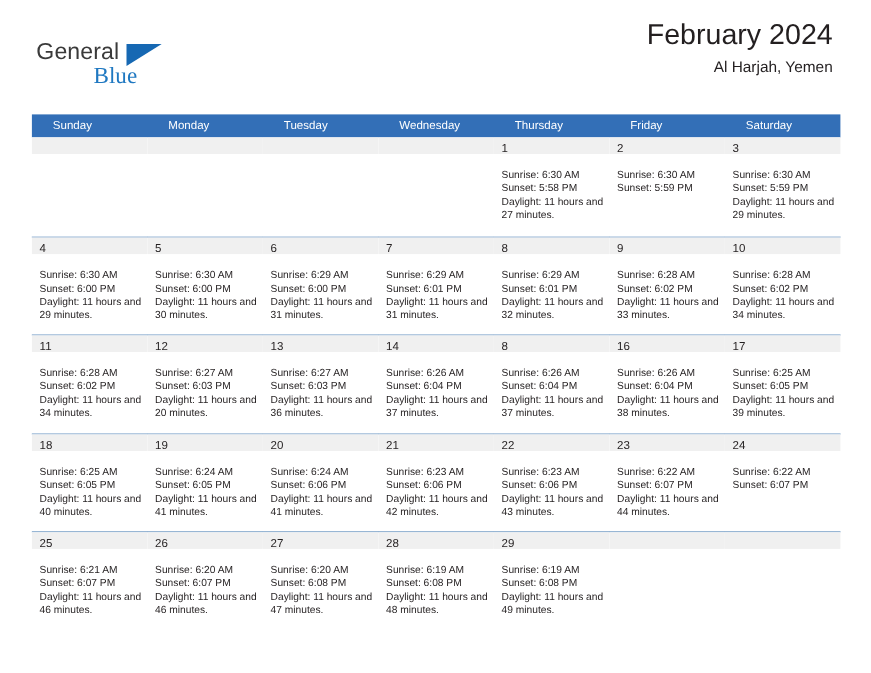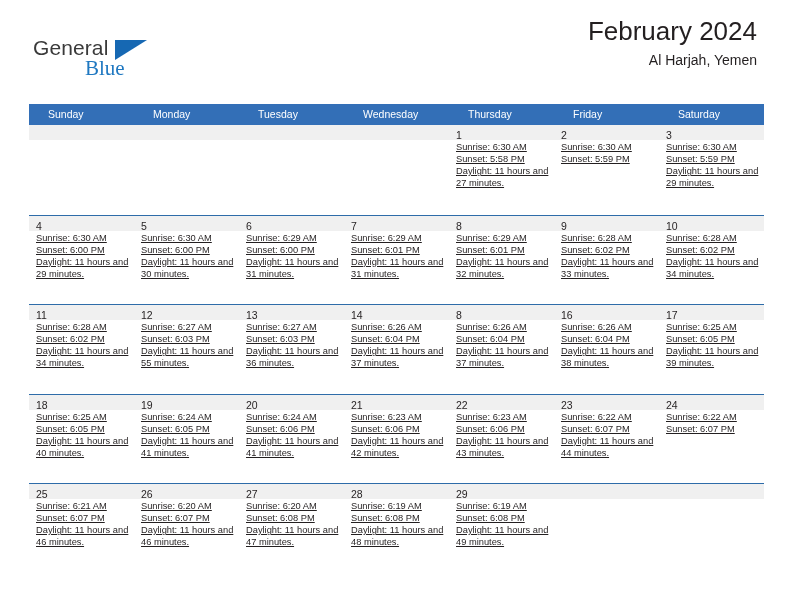--- a/index.html
+++ b/index.html
@@ -126,25 +126,24 @@
     height: 15px;
     padding-left: 7px;
     box-sizing: border-box;
   }
   .day-num {
     font-size: 10.5px;
     line-height: 15px;
     color: #231f20;
   }
   .day-info {
-    padding: 1px 5px 0 7px;
+    padding: 13px 5px 0 7px;
     font-size: 9.3px;
     line-height: 12.1px;
     color: #231f20;
-    text-decoration: underline;
   }
   .day-info div { white-space: nowrap; }
   .day-info div.wrap { white-space: normal; }
 </style>
 </head>
 <body>
 
 <div class="page">
 
   <div class="header">
@@ -275,21 +274,21 @@
               <div>Sunrise: 6:28 AM</div>
               <div>Sunset: 6:02 PM</div>
               <div class="wrap">Daylight: 11 hours and 34 minutes.</div>
             </div>
           </div>
           <div class="day">
             <div class="day-num-band"><span class="day-num">12</span></div>
             <div class="day-info">
               <div>Sunrise: 6:27 AM</div>
               <div>Sunset: 6:03 PM</div>
-              <div class="wrap">Daylight: 11 hours and 55 minutes.</div>
+              <div class="wrap">Daylight: 11 hours and 20 minutes.</div>
             </div>
           </div>
           <div class="day">
             <div class="day-num-band"><span class="day-num">13</span></div>
             <div class="day-info">
               <div>Sunrise: 6:27 AM</div>
               <div>Sunset: 6:03 PM</div>
               <div class="wrap">Daylight: 11 hours and 36 minutes.</div>
             </div>
           </div>

